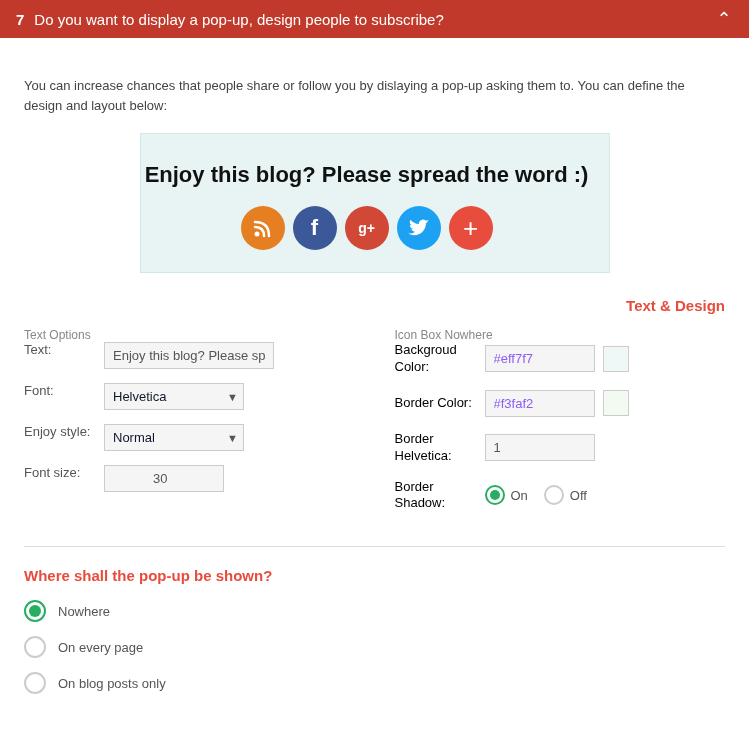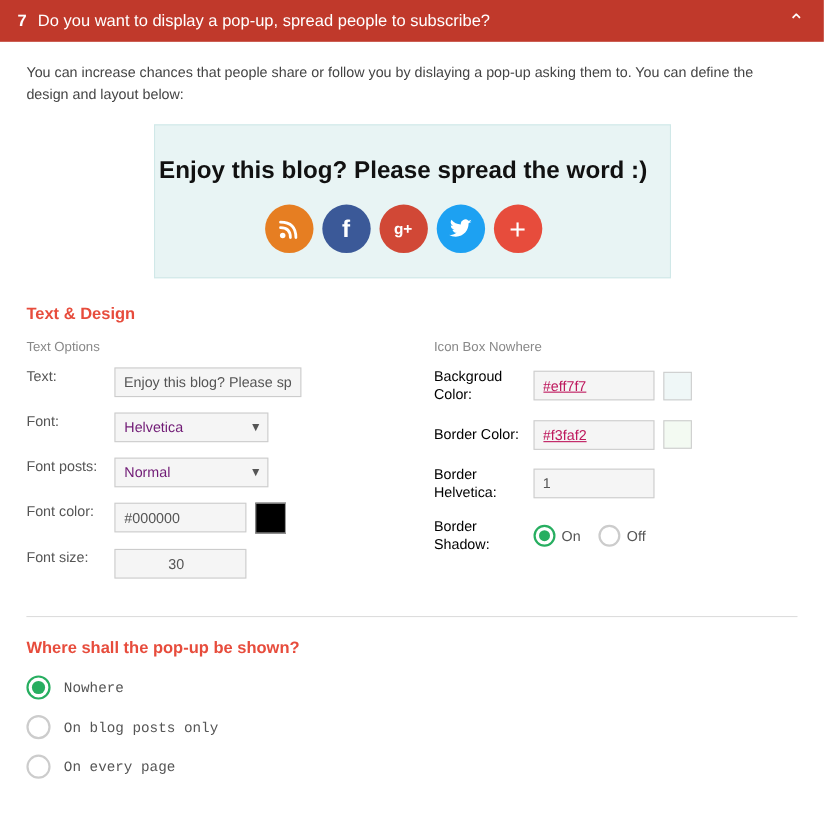--- a/index.html
+++ b/index.html
@@ -42,20 +42,21 @@
 
     
     .content {
       padding: 18px 24px 20px 24px;
     }
     .description {
       font-size: 13px;
       color: #444;
       margin-bottom: 18px;
       line-height: 1.5;
+      margin-top: 20px;
     }
 
     
     .preview-box {
       background: #e8f4f4;
       border: 1px solid #d0e8e8;
       margin: 0 auto 24px auto;
       padding: 28px 20px 22px 4px;
       width: 470px;
       text-align: center;
@@ -89,37 +90,38 @@
     .icon-gplus { background: #d14836; }
     .icon-twitter { background: #1da1f2; }
     .icon-plus { background: #e74c3c; }
 
     
     .section-title {
       font-size: 15px;
       color: #e74c3c;
       font-weight: bold;
       margin-bottom: 14px;
+      text-align: right;
     }
     .two-col-layout {
       display: flex;
       gap: 0;
     }
     .left-col {
       flex: 1;
       padding-right: 30px;
     }
     .right-col {
       flex: 1;
       padding-left: 10px;
     }
     .col-label {
       font-size: 12px;
       color: #888;
-      margin-bottom: 12px;
+      margin-bottom: 0;
     }
 
     
     .form-row {
       display: flex;
       align-items: flex-start;
       margin-bottom: 14px;
     }
     .form-label {
       width: 80px;
@@ -140,21 +142,21 @@
     }
     .select-wrapper {
       position: relative;
       display: inline-block;
     }
     .form-select {
       border: 1px solid #ccc;
       background: #f5f5f5;
       padding: 5px 26px 5px 8px;
       font-size: 13px;
-      color: #701a75;
+      color: #0f172a;
       appearance: none;
       -webkit-appearance: none;
       cursor: pointer;
       width: 140px;
       outline: none;
     }
     .select-arrow {
       position: absolute;
       right: 6px;
       top: 50%;
@@ -184,24 +186,23 @@
       color: #000000;
       font-size: 13px;
       flex-shrink: 0;
       line-height: 1.3;
     }
     .color-input {
       border: 1px solid #ccc;
       background: #f5f5f5;
       padding: 5px 8px;
       font-size: 13px;
-      color: #be185d;
+      color: #8b5cf6;
       width: 110px;
       outline: none;
-      text-decoration: underline;
     }
     .color-preview {
       width: 26px;
       height: 26px;
       border: 1px solid #ccc;
       margin-left: 8px;
       flex-shrink: 0;
     }
     .border-input {
       border: 1px solid #ccc;
@@ -260,21 +261,20 @@
       color: #e74c3c;
       font-weight: bold;
       margin-bottom: 16px;
     }
     .radio-option {
       display: flex;
       align-items: center;
       gap: 12px;
       margin-bottom: 14px;
       cursor: pointer;
-      font-family: Liberation Mono, monospace;
     }
     .radio-circle {
       width: 22px;
       height: 22px;
       border-radius: 50%;
       border: 2px solid #ccc;
       display: flex;
       align-items: center;
       justify-content: center;
       flex-shrink: 0;
@@ -293,21 +293,21 @@
       font-size: 13px;
       color: #555;
     }
   </style>
 </head>
 <body>
 
 <div class="section-header">
   <div class="section-header-left">
     <span class="section-number">7</span>
-    <span>Do you want to display a pop-up, spread people to subscribe?</span>
+    <span>Do you want to display a pop-up, design people to subscribe?</span>
   </div>
   <div class="chevron-up">⌃</div>
 </div>
 
 <div class="content">
 
   <p class="description">You can increase chances that people share or follow you by dislaying a pop-up asking them to. You can define the design and layout below:</p>
 
   <div class="preview-box">
     <div class="preview-text">Enjoy this blog? Please spread the word :)</div>
@@ -355,37 +355,32 @@
             <option>Helvetica</option>
             <option>Arial</option>
             <option>Georgia</option>
             <option>Times New Roman</option>
           </select>
           <span class="select-arrow">▼</span>
         </div>
       </div>
 
       <div class="form-row">
-        <span class="form-label">Font posts:</span>
+        <span class="form-label">Enjoy style:</span>
         <div class="select-wrapper">
           <select class="form-select">
             <option>Normal</option>
             <option>Bold</option>
             <option>Italic</option>
             <option>Bold Italic</option>
           </select>
           <span class="select-arrow">▼</span>
         </div>
       </div>
 
-      <div class="form-row">
-        <span class="form-label">Font color:</span>
-        <input class="form-input" type="text" value="#000000" style="width: 120px;">
-        <div class="color-swatch" style="background:#000000;"></div>
-      </div>
 
       <div class="form-row">
         <span class="form-label">Font size:</span>
         <input class="form-input" type="text" value="30" style="width: 120px; padding-left: 48px;">
       </div>
     </div>
 
     <div class="right-col">
       <div class="col-label">Icon Box Nowhere</div>
 
@@ -422,21 +417,21 @@
 
   <div class="where-title">Where shall the pop-up be shown?</div>
 
   <div class="radio-option">
     <div class="radio-circle checked"></div>
     <span class="radio-text">Nowhere</span>
   </div>
 
   <div class="radio-option">
     <div class="radio-circle"></div>
-    <span class="radio-text">On blog posts only</span>
+    <span class="radio-text">On every page</span>
   </div>
 
   <div class="radio-option">
     <div class="radio-circle"></div>
-    <span class="radio-text">On every page</span>
+    <span class="radio-text">On blog posts only</span>
   </div>
 
 </div>
 
 </body></html>

